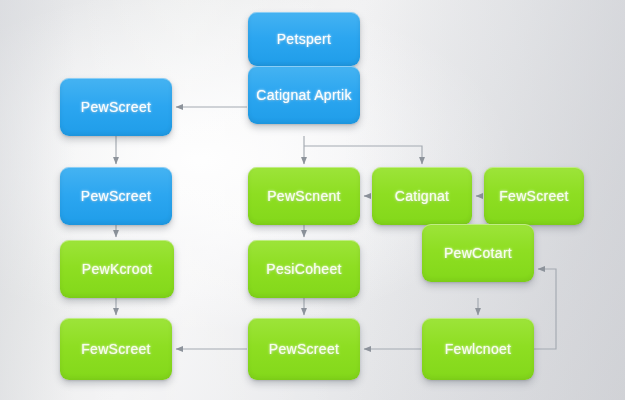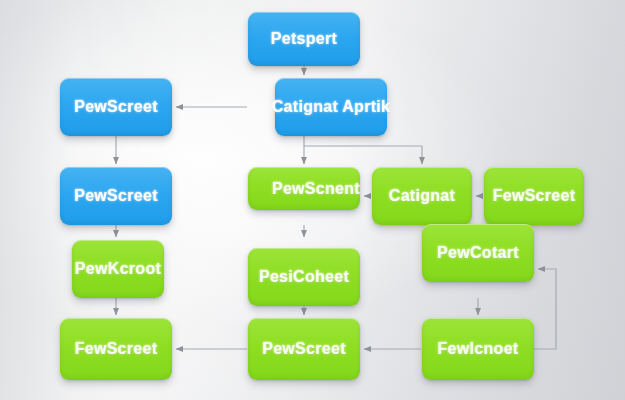--- a/index.html
+++ b/index.html
@@ -63,33 +63,32 @@
   }
 
   .node.blue {
     background: linear-gradient(180deg, #45b3f2 0%, #2ca6f0 48%, #1f9de9 100%);
   }
   .node.green {
     background: linear-gradient(180deg, #9de43a 0%, #8ede22 46%, #83d81a 100%);
   }
 
   .node-label {
-    font-size: 16px;
+    font-size: 14px;
     letter-spacing: 0.3px;
     color: #ffffff;
     text-align: center;
     white-space: nowrap;
     
     text-shadow:
       0 0 1.6px rgba(255,255,255,0.95),
       0 0 3px rgba(255,255,255,0.55),
       0 1px 1px rgba(0,0,0,0.16);
     filter: blur(0.45px);
     opacity: 0.97;
-    font-weight: bold;
   }
   .node.green .node-label {
     color: #fbfff4;
   }
 </style>
 </head>
 <body>
 
 <div id="canvas">
 
@@ -136,42 +135,42 @@
 
     <path class="ln" d="M 247 349 L 176 349"></path>
 
     <path class="ln" d="M 534 349 L 556 349 L 556 269 L 538 269"></path>
   </svg>
 
   <div id="nodes">
       <div class="node blue" style="left: 248px; top: 12px; width: 112px; height: 54px;">
         <span class="node-label">Petspert</span>
       </div>
-      <div class="node blue" style="left: 248px; top: 78px; width: 112px; height: 58px; margin-left: 27px;">
+      <div class="node blue" style="left: 248px; top: 66px; width: 112px; height: 58px;">
         <span class="node-label">Catignat Aprtik</span>
       </div>
       <div class="node blue" style="left: 60px; top: 78px; width: 112px; height: 58px;">
         <span class="node-label">PewScreet</span>
       </div>
       <div class="node blue" style="left: 60px; top: 167px; width: 112px; height: 58px;">
         <span class="node-label">PewScreet</span>
       </div>
-      <div class="node green" style="left: 248px; top: 167px; width: 112px; height: 43px; justify-content: flex-end;">
+      <div class="node green" style="left: 248px; top: 167px; width: 112px; height: 58px;">
         <span class="node-label">PewScnent</span>
       </div>
       <div class="node green" style="left: 372px; top: 167px; width: 100px; height: 58px;">
         <span class="node-label">Catignat</span>
       </div>
       <div class="node green" style="left: 484px; top: 167px; width: 100px; height: 58px;">
         <span class="node-label">FewScreet</span>
       </div>
-      <div class="node green" style="left: 72px; top: 240px; width: 92px; height: 58px;">
+      <div class="node green" style="left: 60px; top: 240px; width: 114px; height: 58px;">
         <span class="node-label">PewKcroot</span>
       </div>
-      <div class="node green" style="left: 248px; top: 240px; width: 112px; height: 58px; margin-top: 8px;">
+      <div class="node green" style="left: 248px; top: 240px; width: 112px; height: 58px;">
         <span class="node-label">PesiCoheet</span>
       </div>
       <div class="node green" style="left: 422px; top: 224px; width: 112px; height: 58px;">
         <span class="node-label">PewCotart</span>
       </div>
       <div class="node green" style="left: 60px; top: 318px; width: 112px; height: 62px;">
         <span class="node-label">FewScreet</span>
       </div>
       <div class="node green" style="left: 248px; top: 318px; width: 112px; height: 62px;">
         <span class="node-label">PewScreet</span>

